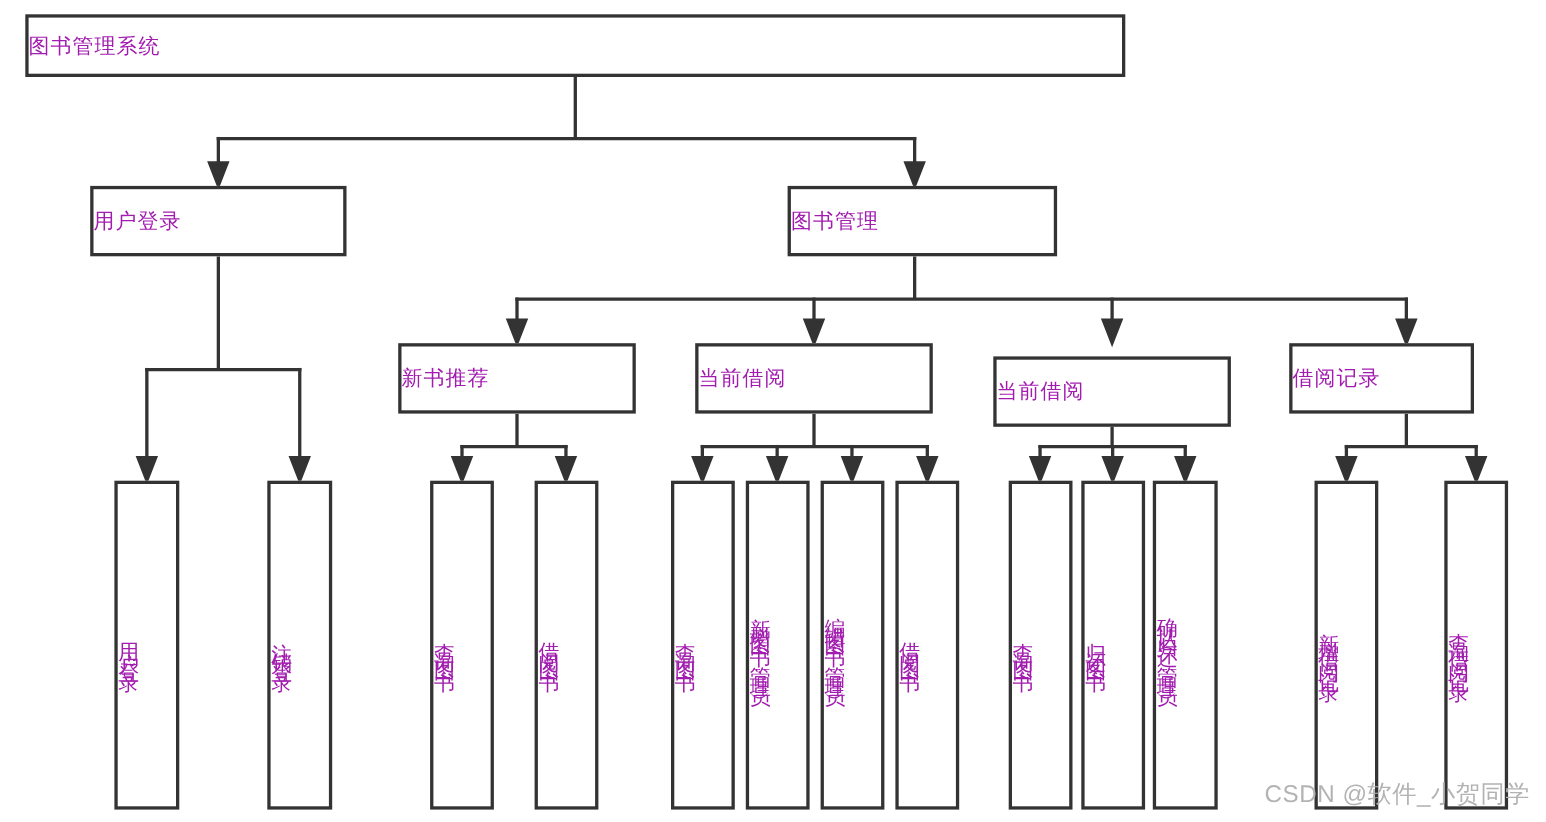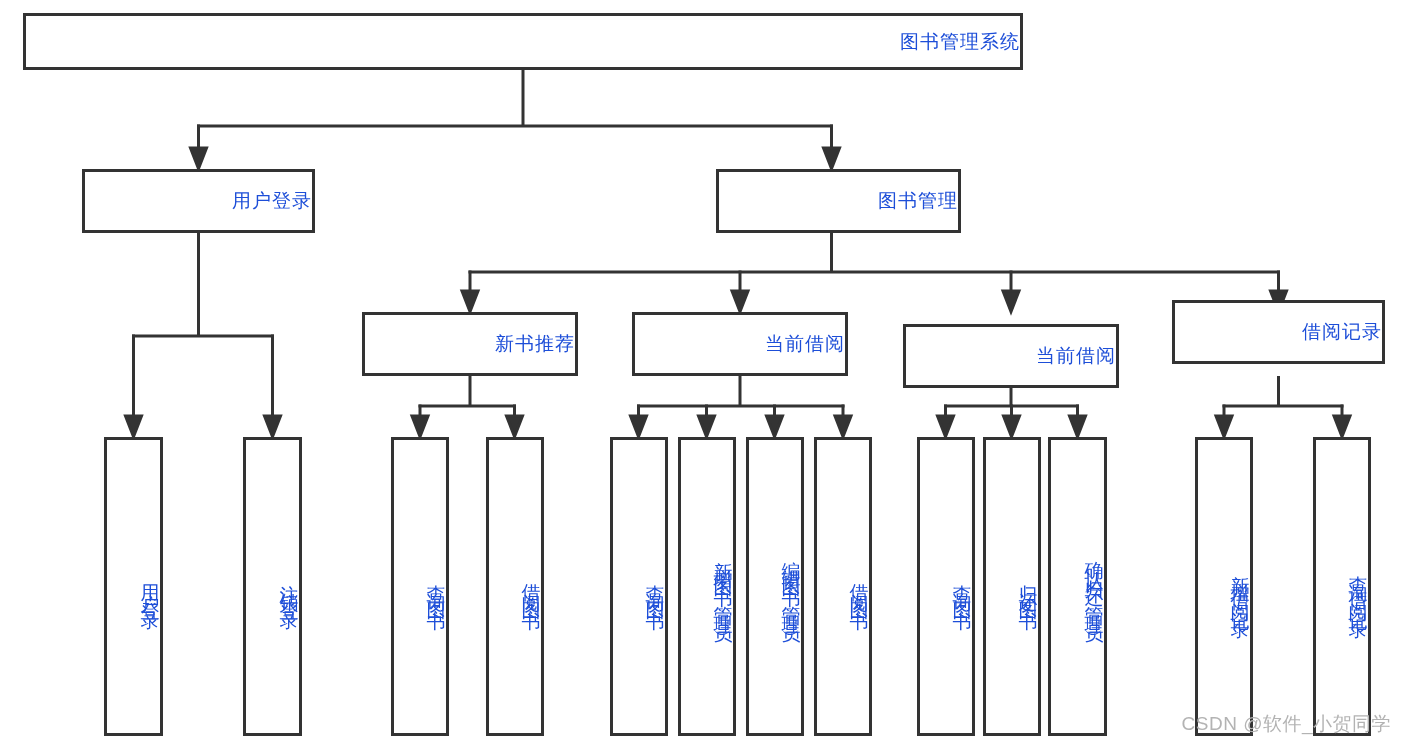--- a/index.html
+++ b/index.html
@@ -11,42 +11,41 @@
     overflow:hidden;
   }
   .connectors{position:absolute;left:0;top:0;}
   .node{
     position:absolute;
     box-sizing:border-box;
     background:#ffffff;
     border:3px solid #333333;
     display:flex;
     align-items:center;
-    justify-content:flex-end;
-    color:#1d4ed8;
-    padding-left:48px;
+    justify-content:flex-start;
+    color:#a21caf;
   }
   .node.h span{
     font-size:19px;
     letter-spacing:1px;
     white-space:nowrap;
   }
   .node.v span{
     writing-mode:vertical-rl;
     text-orientation:mixed;
     font-size:19px;
     letter-spacing:9px;
     line-height:1;
     white-space:nowrap;
   }
   .watermark{
     position:absolute;
     right:14px;
     bottom:10px;
-    font-size:19px;
+    font-size:22px;
     color:#b3b3b3;
     letter-spacing:0.5px;
     white-space:nowrap;
   }
 </style>
 </head>
 <body>
 
 <div class="canvas">
 
@@ -125,21 +124,21 @@
 
   <div class="node h" style="left:362px;top:312px;width:216px;height:64px">
     <span>新书推荐</span>
   </div>
   <div class="node h" style="left:632px;top:312px;width:216px;height:64px">
     <span>当前借阅</span>
   </div>
   <div class="node h" style="left:903px;top:324px;width:216px;height:64px">
     <span>当前借阅</span>
   </div>
-  <div class="node h" style="left:1172px;top:300px;width:213px;height:64px">
+  <div class="node h" style="left:1172px;top:312px;width:168px;height:64px">
     <span>借阅记录</span>
   </div>
 
   <div class="node v" style="left:104px;top:437px;width:59px;height:299px">
     <span>用户登录</span>
   </div>
   <div class="node v" style="left:243px;top:437px;width:59px;height:299px">
     <span>注销登录</span>
   </div>
 

